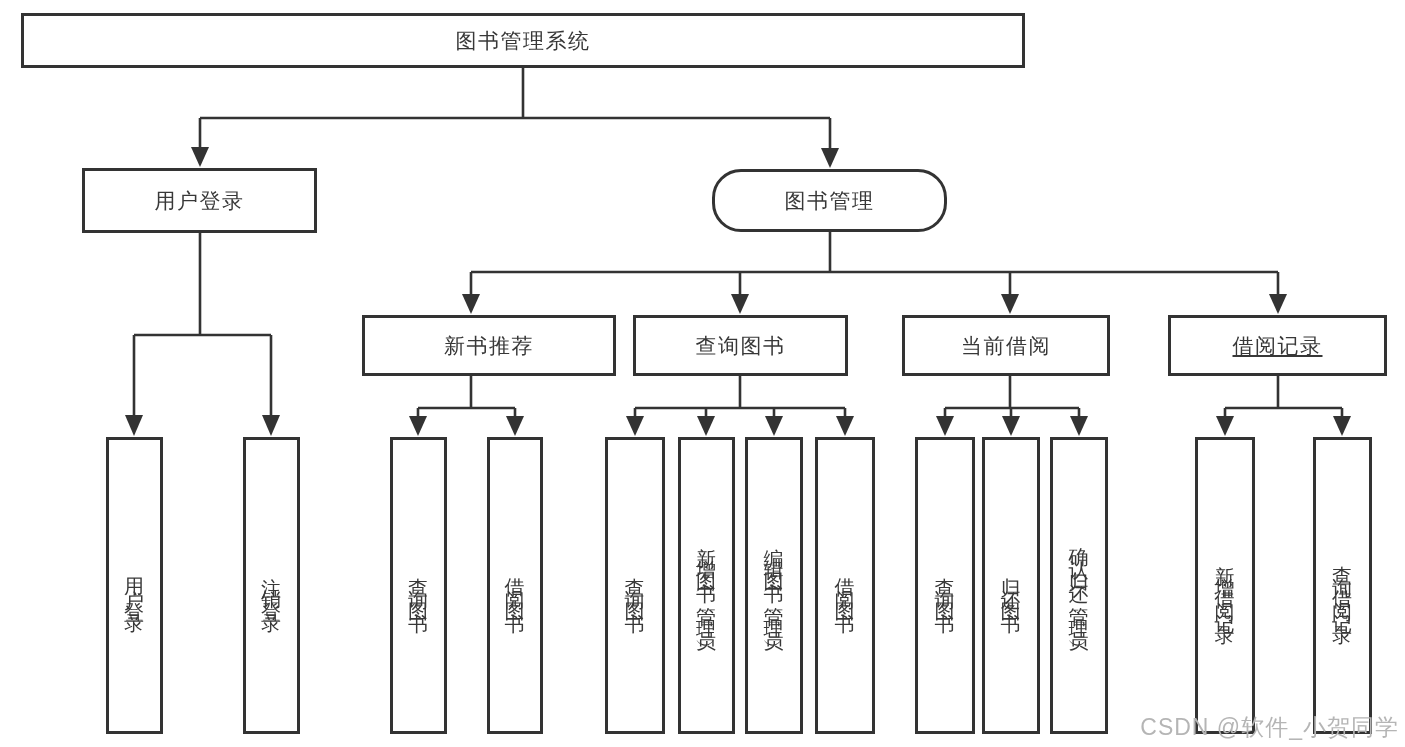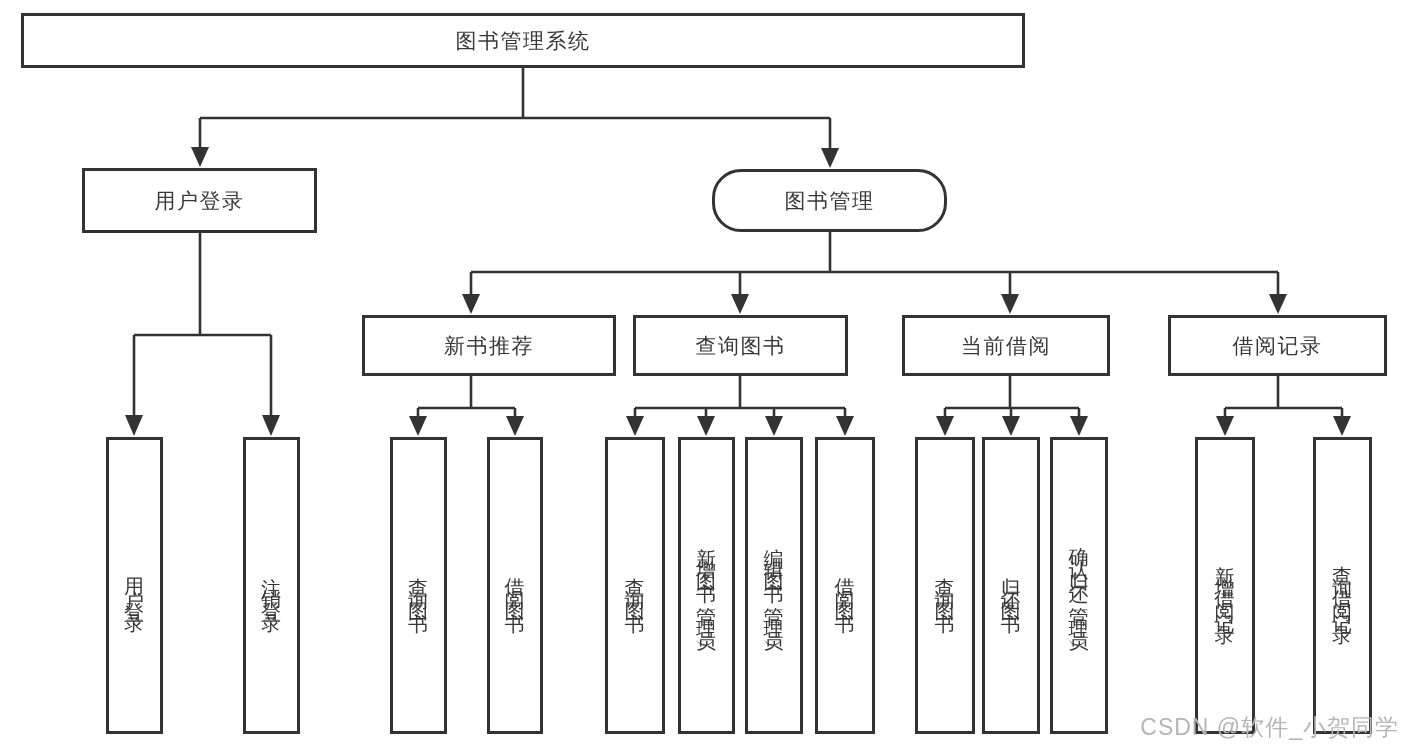--- a/index.html
+++ b/index.html
@@ -88,21 +88,21 @@
   </svg>
 
   <div class="box h-box" style="left:21px; top:13px; width:1004px; height:55px;">图书管理系统</div>
 
   <div class="box h-box" style="left:82px; top:168px; width:235px; height:65px;">用户登录</div>
   <div class="box h-box" style="left:712px; top:169px; width:235px; height:63px;border-radius:29px;">图书管理</div>
 
   <div class="box h-box" style="left:362px; top:315px; width:254px; height:61px;">新书推荐</div>
   <div class="box h-box" style="left:633px; top:315px; width:215px; height:61px;">查询图书</div>
   <div class="box h-box" style="left:902px; top:315px; width:208px; height:61px;">当前借阅</div>
-  <div class="box h-box" style="left:1168px; top:315px; width:219px; height:61px;">借阅记录</div>
+  <div class="box h-box" style="left:1168px; top:315px; width:219px; height:61px;text-decoration:underline;">借阅记录</div>
 
   <div class="box v-box" style="left:106px; top:437px; width:57px; height:297px;">
     <span>用户登录</span>
   </div>
   <div class="box v-box" style="left:243px; top:437px; width:57px; height:297px;">
     <span>注销登录</span>
   </div>
 
   <div class="box v-box" style="left:390px; top:437px; width:57px; height:297px;">
     <span>查询图书</span>

